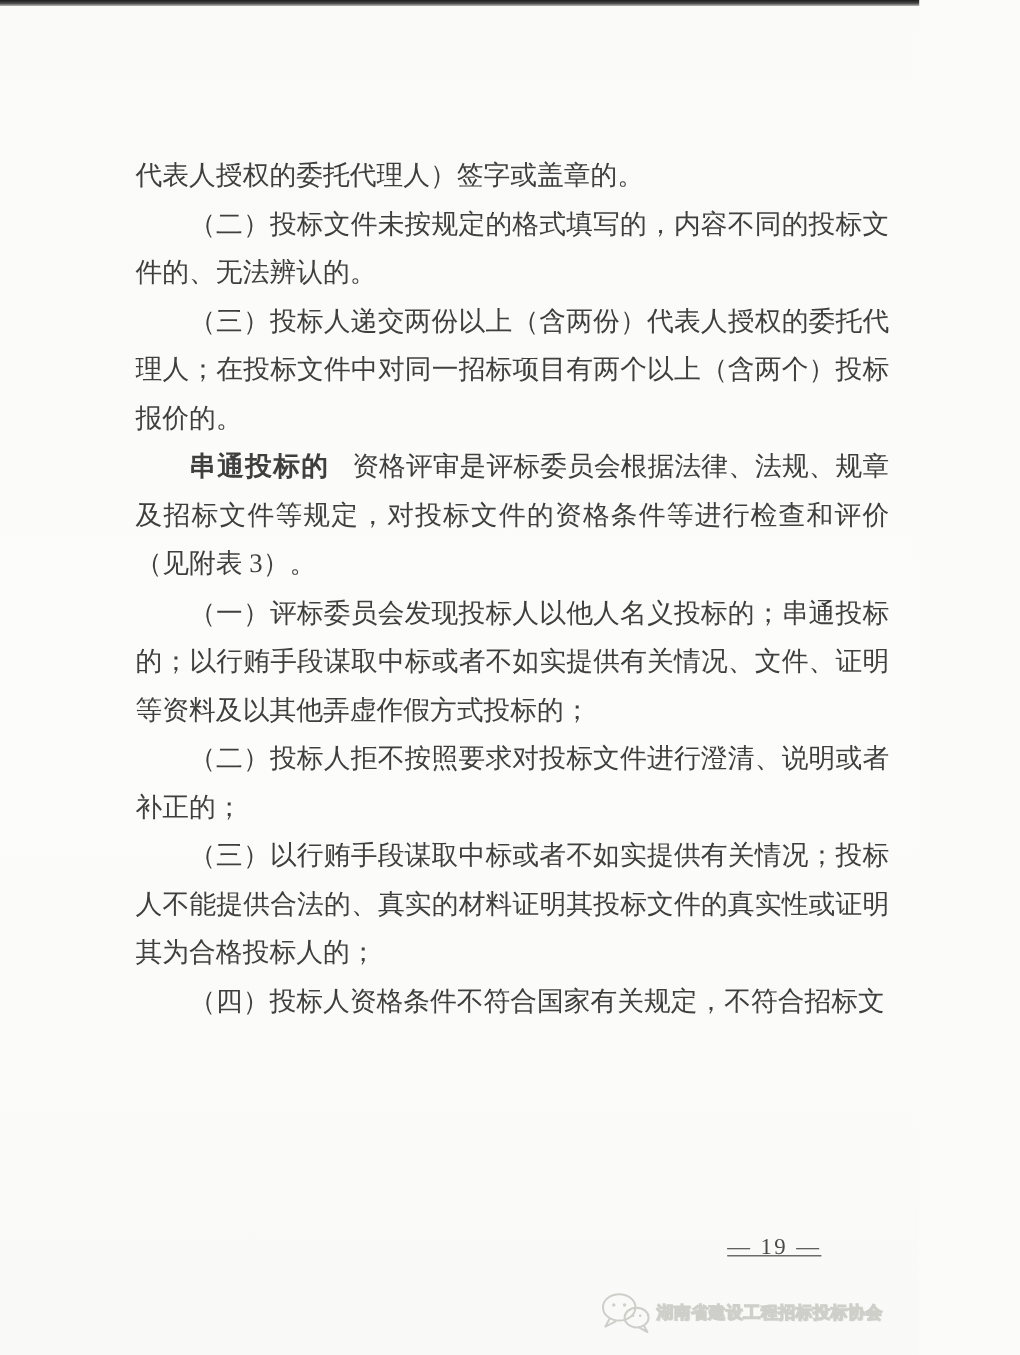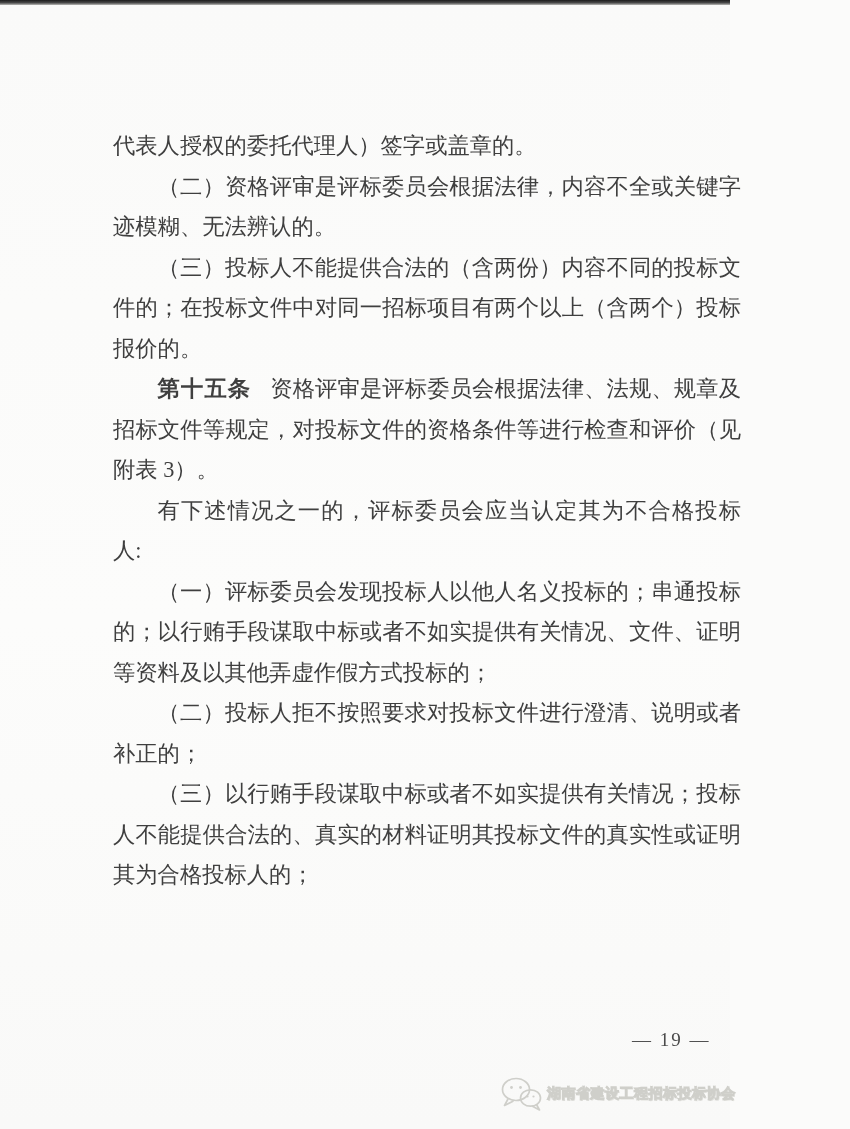--- a/index.html
+++ b/index.html
@@ -9,20 +9,21 @@
     height: 1129px;
     overflow: hidden;
     background: #fbfbfa;
     font-family: "Liberation Serif", "DejaVu Serif", serif;
   }
   .page {
     position: relative;
     width: 730px;
     height: 1129px;
     background: linear-gradient(180deg, #fafaf9 0%, #fcfcfb 55%, #f9f9f8 100%);
+    padding-left: 36px;
   }
   
   .scan-edge-top {
     position: absolute;
     top: 0; left: 0; right: 0;
     height: 5px;
     background: linear-gradient(to bottom, #1c1c1c 0%, #4a4a4a 55%, #b9b9b6 100%);
   }
   .body-text {
     position: absolute;
@@ -40,25 +41,26 @@
   .cont { text-indent: 0; }
   .article-lead {
     font-weight: bold;
     font-family: "Liberation Sans", "DejaVu Sans", sans-serif;
     margin-right: 0.85em;
     letter-spacing: 1px;
   }
   .page-number {
     position: absolute;
     top: 1029px;
-    left: 632px;
+    left: 606px;
     font-size: 19px;
     color: #4a4a4a;
     letter-spacing: 2px;
     white-space: nowrap;
+    text-decoration: underline;
   }
   .footer-watermark {
     position: absolute;
     top: 1076px;
     left: 500px;
     display: flex;
     align-items: center;
     gap: 5px;
   }
   .watermark-text {
@@ -75,27 +77,27 @@
 </style>
 </head>
 <body>
 
 <div class="page">
 
   <div class="scan-edge-top"></div>
 
   <main class="body-text">
     <p class="cont">代表人授权的委托代理人）签字或盖章的。</p>
-    <p class="para">（二）资格评审是评标委员会根据法律，内容不全或关键字迹模糊、无法辨认的。</p>
-    <p class="para">（三）投标人不能提供合法的（含两份）内容不同的投标文件的；在投标文件中对同一招标项目有两个以上（含两个）投标报价的。</p>
-    <p class="para"><span class="article-lead">第十五条</span><span>资格评审是评标委员会根据法律、法规、规章及招标文件等规定，对投标文件的资格条件等进行检查和评价（见附表 3）。</span></p>
-    <p class="para">有下述情况之一的，评标委员会应当认定其为不合格投标人:</p>
+    <p class="para">（二）投标文件未按规定的格式填写的，内容不同的投标文件的、无法辨认的。</p>
+    <p class="para">（三）投标人递交两份以上（含两份）代表人授权的委托代理人；在投标文件中对同一招标项目有两个以上（含两个）投标报价的。</p>
+    <p class="para"><span class="article-lead">串通投标的</span><span>资格评审是评标委员会根据法律、法规、规章及招标文件等规定，对投标文件的资格条件等进行检查和评价（见附表 3）。</span></p>
     <p class="para">（一）评标委员会发现投标人以他人名义投标的；串通投标的；以行贿手段谋取中标或者不如实提供有关情况、文件、证明等资料及以其他弄虚作假方式投标的；</p>
     <p class="para">（二）投标人拒不按照要求对投标文件进行澄清、说明或者补正的；</p>
     <p class="para">（三）以行贿手段谋取中标或者不如实提供有关情况；投标人不能提供合法的、真实的材料证明其投标文件的真实性或证明其为合格投标人的；</p>
+    <p class="para">（四）投标人资格条件不符合国家有关规定，不符合招标文</p>
   </main>
 
   <div class="page-number">—  19  —</div>
 
   <div class="footer-watermark">
     <span class="wechat-icon">
       <svg width="42" height="36" viewBox="0 0 42 36" xmlns="http://www.w3.org/2000/svg">
         <ellipse cx="16" cy="13.5" rx="13.5" ry="11" fill="none" stroke="#cfcfca" stroke-width="1.7"></ellipse>
         <path d="M8 23 L4.5 29.5 L13.5 25" fill="none" stroke="#cfcfca" stroke-width="1.7" stroke-linejoin="round"></path>
         <ellipse cx="30.5" cy="22" rx="10" ry="8.2" fill="none" stroke="#cfcfca" stroke-width="1.7"></ellipse>

